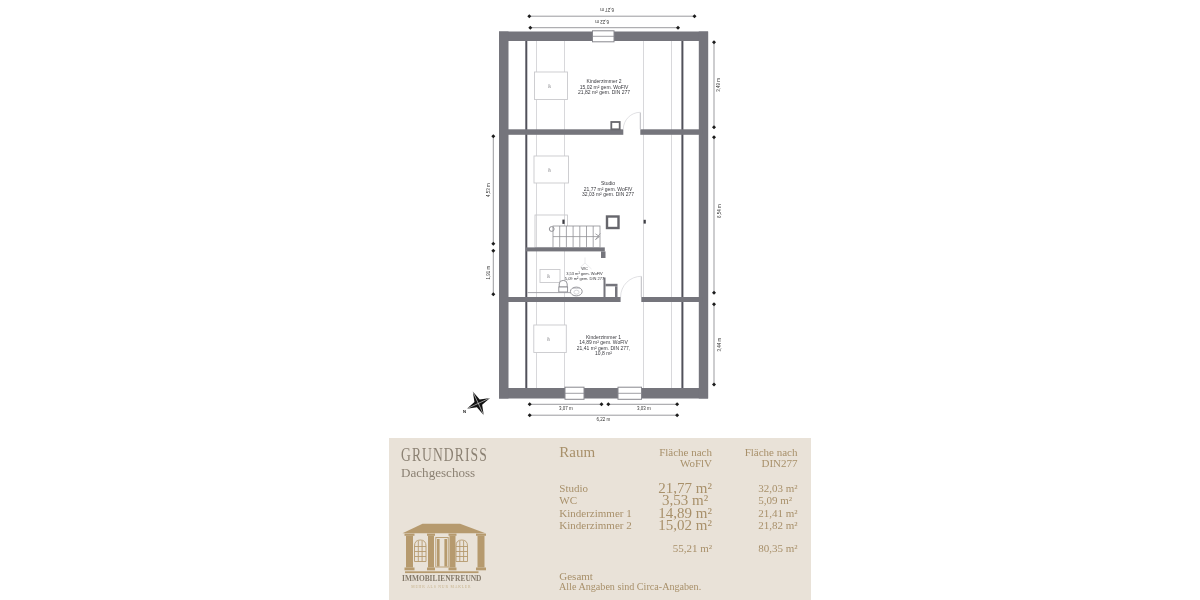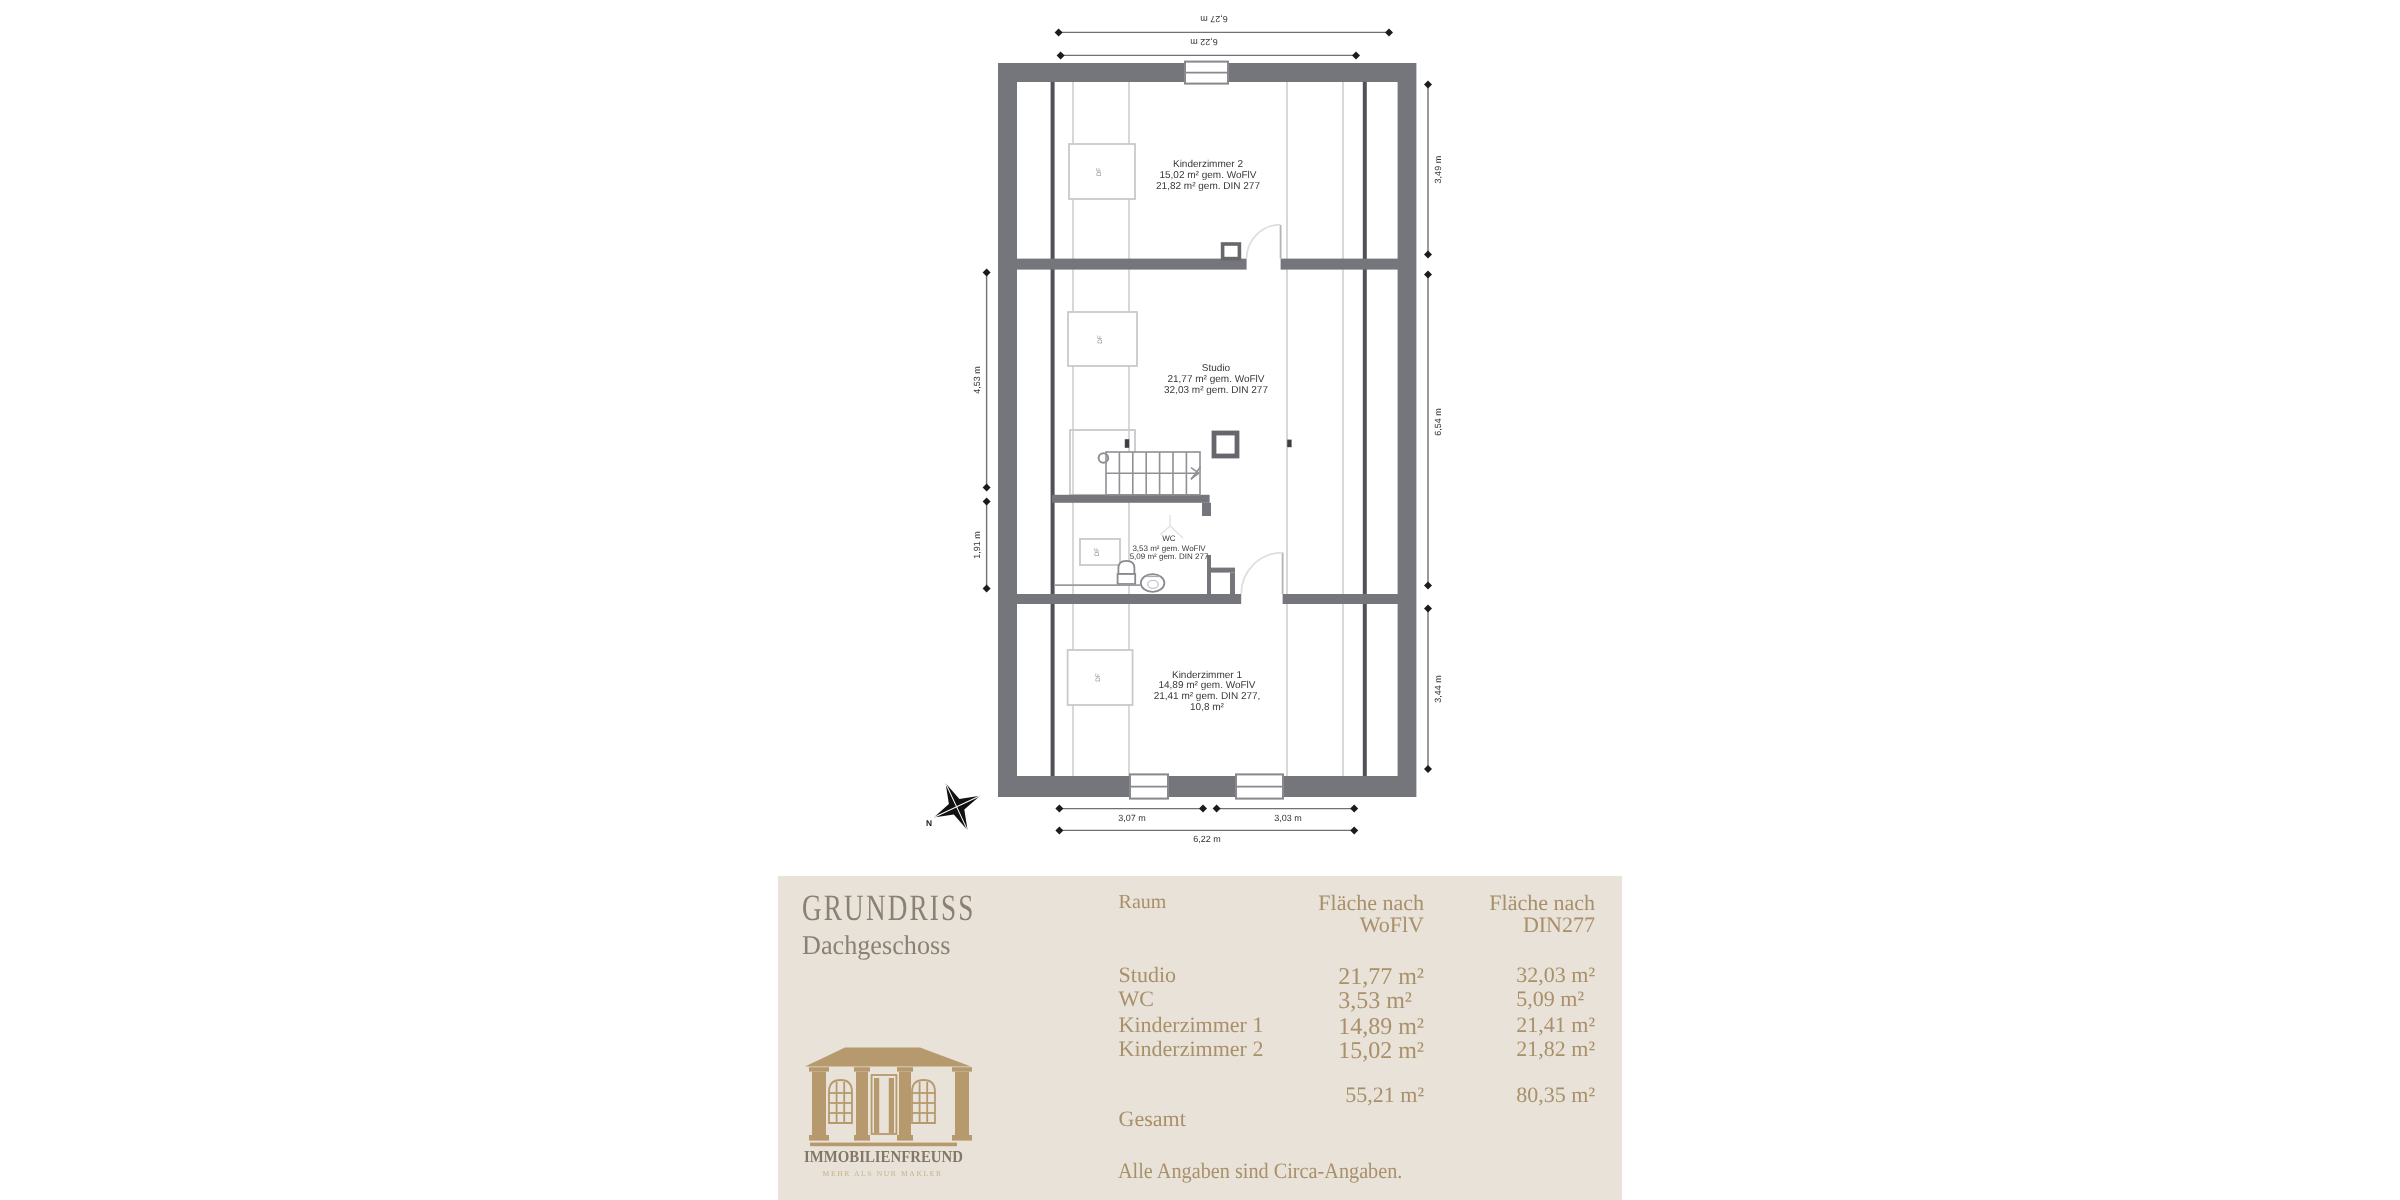--- a/index.html
+++ b/index.html
@@ -334,30 +334,30 @@
     <line x1="456" y1="551.5" x2="467.5" y2="551.5"></line>
     <line x1="456" y1="556.5" x2="467.5" y2="556.5"></line>
     <rect x="435.8" y="537.5" width="12.4" height="29.5"></rect>
   </g>
 </svg>
 
 <div class="panel-text" style="left:401.5px;top:575px;font-size:8.4px;line-height:1;font-weight:bold;color:#837868;transform:scaleX(0.885);transform-origin:left top;">IMMOBILIENFREUND</div>
 
 <div class="panel-text" style="left:411.3px;top:585.5px;font-size:3.8px;line-height:1;color:#c6b28b;letter-spacing:0.8px;">MEHR ALS NUR MAKLER</div>
 
-<div class="panel-text" style="left:559.3px;top:447.3px;font-size:10px;line-height:10.8px;">Raum</div>
+<div class="panel-text" style="left:559.3px;top:447.3px;font-size:15px;line-height:10.8px;">Raum</div>
 
 <div class="panel-text" style="right:488px;top:447.3px;font-size:11px;text-align:right;line-height:10.8px;">Fläche nach<br>WoFlV</div>
 
 <div class="panel-text" style="right:402.5px;top:447.3px;font-size:11px;text-align:right;line-height:10.8px;">Fläche nach<br>DIN277</div>
 
 <div class="panel-text" style="left:559.3px;top:482px;font-size:11px;line-height:12.27px;">Studio<br>WC<br>Kinderzimmer 1<br>Kinderzimmer 2</div>
 
-<div class="panel-text" style="right:488px;top:482px;font-size:12px;text-align:left;line-height:12.27px;">21,77 m²<br>3,53 m²<br>14,89 m²<br>15,02 m²</div>
+<div class="panel-text" style="right:488px;top:482px;font-size:15px;text-align:center;line-height:12.27px;">21,77 m²<br>3,53 m²<br>14,89 m²<br>15,02 m²</div>
 
 <div class="panel-text" style="right:402.5px;top:482px;font-size:11px;text-align:left;line-height:12.27px;">32,03 m²<br>5,09 m²<br>21,41 m²<br>21,82 m²</div>
 
-<div class="panel-text" style="left:559.3px;top:554px;font-size:11px;line-height:12.27px;font-family:Liberation Serif, serif;">Gesamt</div>
+<div class="panel-text" style="left:559.3px;top:570px;font-size:11px;line-height:12.27px;font-family:Liberation Serif, serif;">Gesamt</div>
 <div class="panel-text" style="right:488px;top:542px;font-size:11px;line-height:12.27px;text-align:left;">55,21 m²</div>
 <div class="panel-text" style="right:402.5px;top:542px;font-size:11px;line-height:12.27px;text-align:center;">80,35 m²</div>
 
 <div class="panel-text" style="left:559.3px;top:580.4px;font-size:11px;line-height:12.27px;transform:scaleX(0.92);transform-origin:left top;">Alle Angaben sind Circa-Angaben.</div>
 </div>
 
 </body></html>

